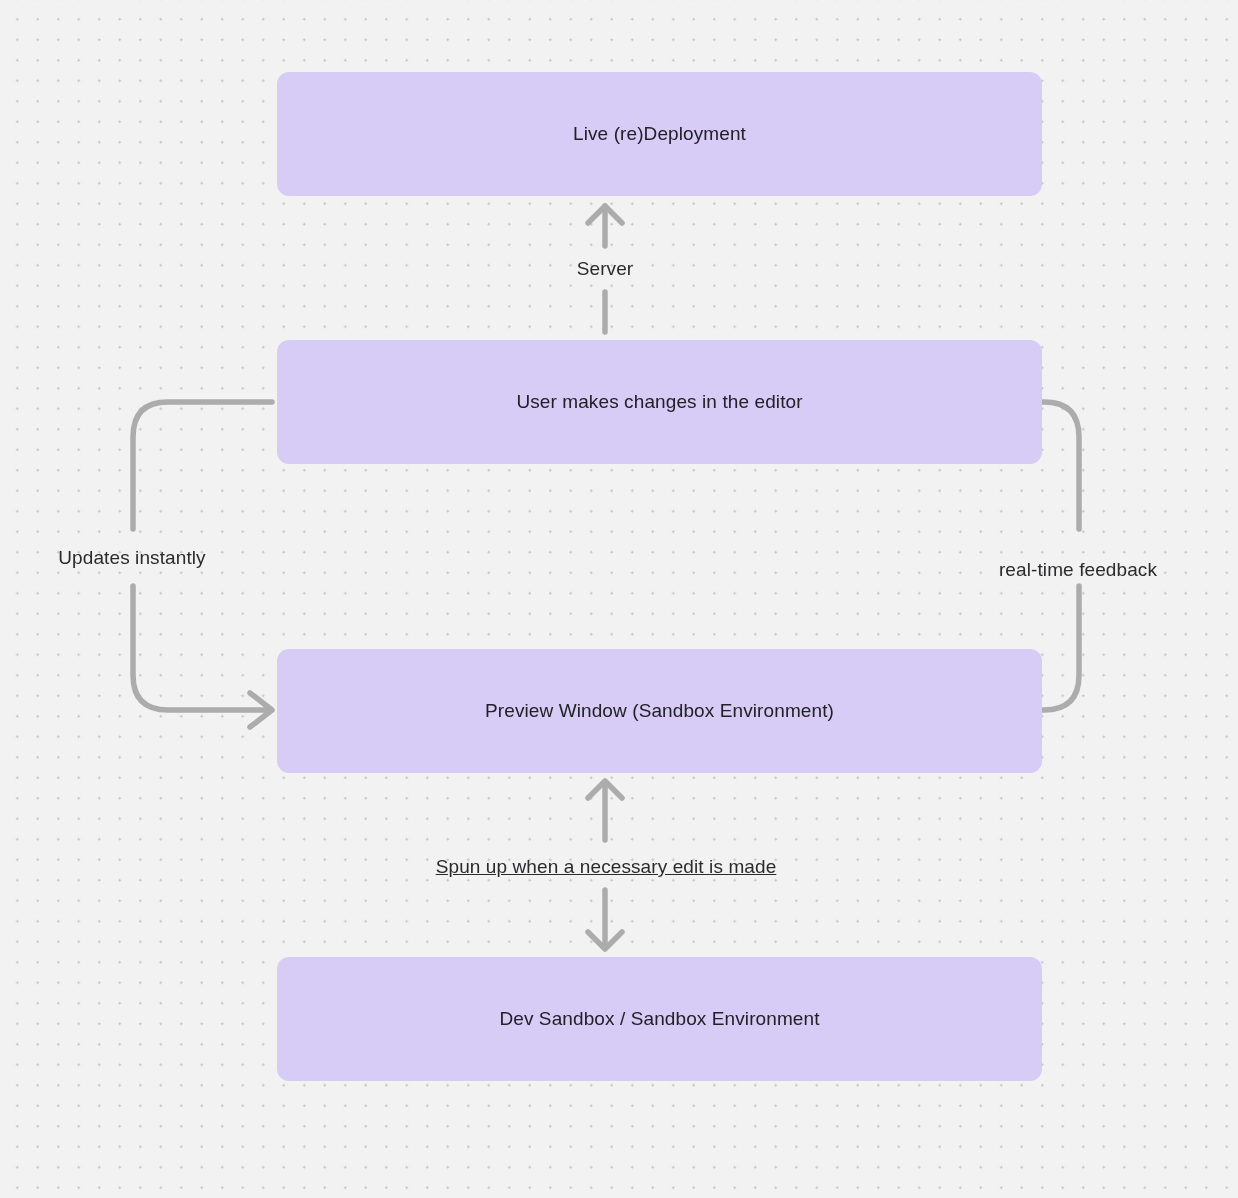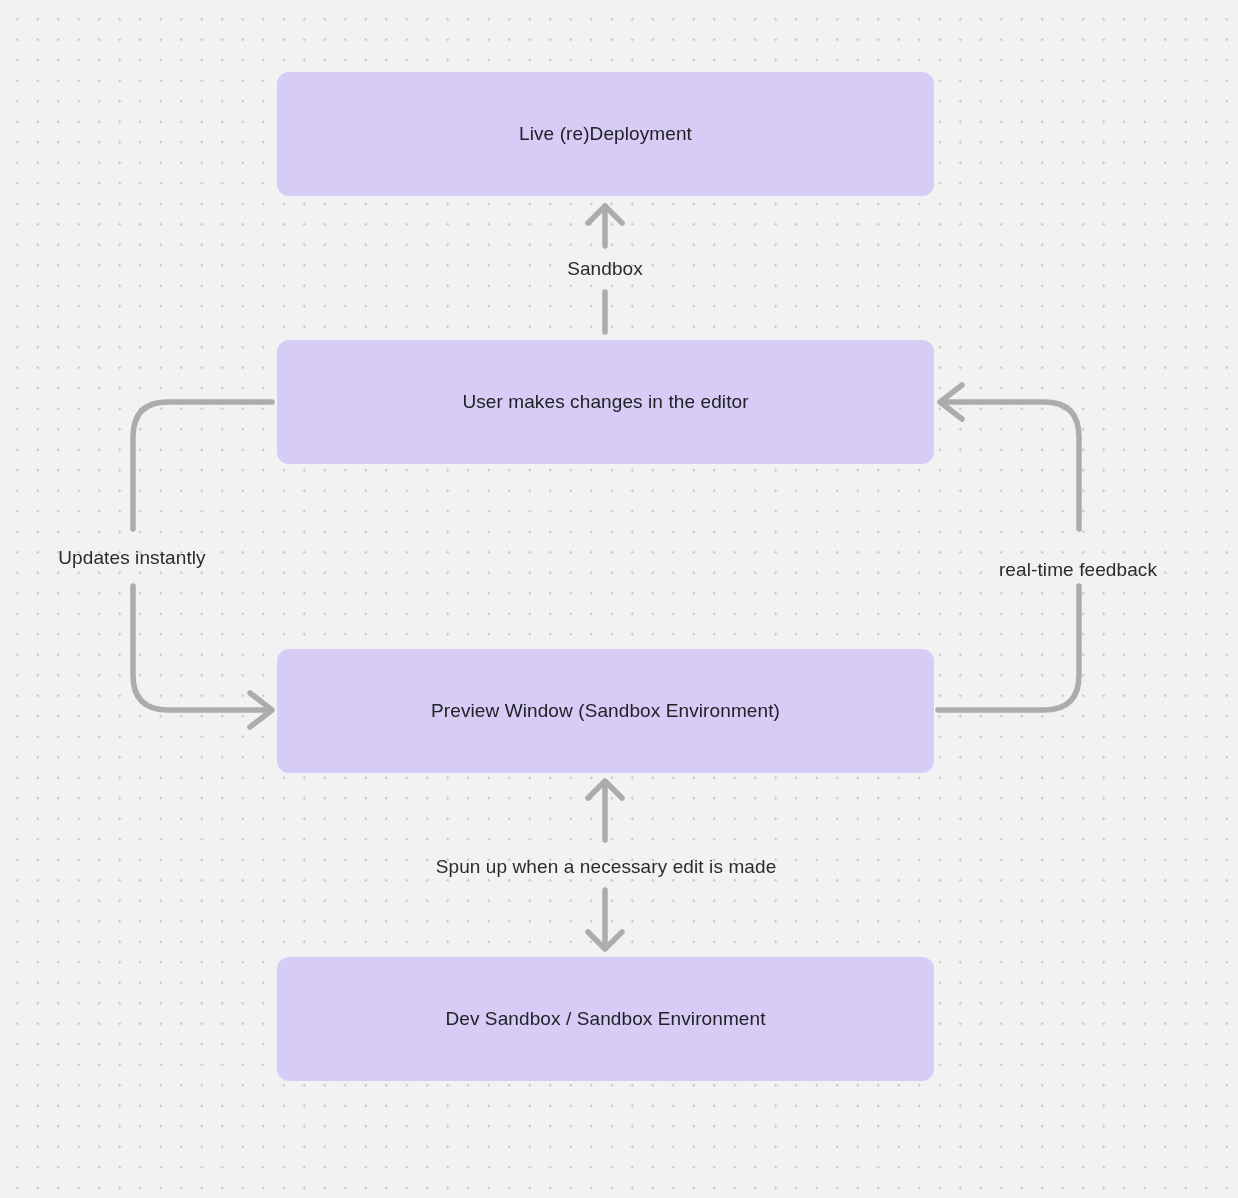--- a/index.html
+++ b/index.html
@@ -29,21 +29,21 @@
   .edges-layer path {
     fill: none;
     stroke: #ACACAC;
     stroke-width: 5.5;
     stroke-linecap: round;
     stroke-linejoin: round;
   }
   .node {
     position: absolute;
     left: 277px;
-    width: 657px;
+    width: 765px;
     height: 124px;
     background: #D7CCF5;
     border-radius: 12px;
     display: flex;
     align-items: center;
     justify-content: center;
     color: #212126;
     font-size: 19px;
     letter-spacing: 0.1px;
   }
@@ -55,21 +55,21 @@
     position: absolute;
     transform: translate(-50%, -50%);
     white-space: nowrap;
     color: #2B2B2E;
     font-size: 19px;
     letter-spacing: 0.1px;
   }
   .label-publish      { left: 605px;  top: 269px; }
   .label-updates      { left: 132px;  top: 558px; }
   .label-feedback     { left: 1078px; top: 558px; margin-top: 12px; }
-  .label-spun-up      { left: 606px;  top: 867px; }
+  .label-spun-up      { left: 606px;  top: 867px; text-decoration: underline; }
 </style>
 </head>
 <body>
 
 <div class="canvas">
 
   <svg class="edges-layer" viewBox="0 0 1238 1198" xmlns="http://www.w3.org/2000/svg" aria-hidden="true">
 
     <g>
       <path d="M605 206 V246"></path>
@@ -106,21 +106,21 @@
   </div>
 
   <div class="node node-preview">
     <span>Preview Window (Sandbox Environment)</span>
   </div>
 
   <div class="node node-dev">
     <span>Dev Sandbox / Sandbox Environment</span>
   </div>
 
-  <div class="edge-label label-publish">Sandbox</div>
+  <div class="edge-label label-publish">Server</div>
 
   <div class="edge-label label-updates">Updates instantly</div>
 
   <div class="edge-label label-feedback">real-time feedback</div>
 
   <div class="edge-label label-spun-up">Spun up when a necessary edit is made</div>
 
 </div>
 
 </body></html>

